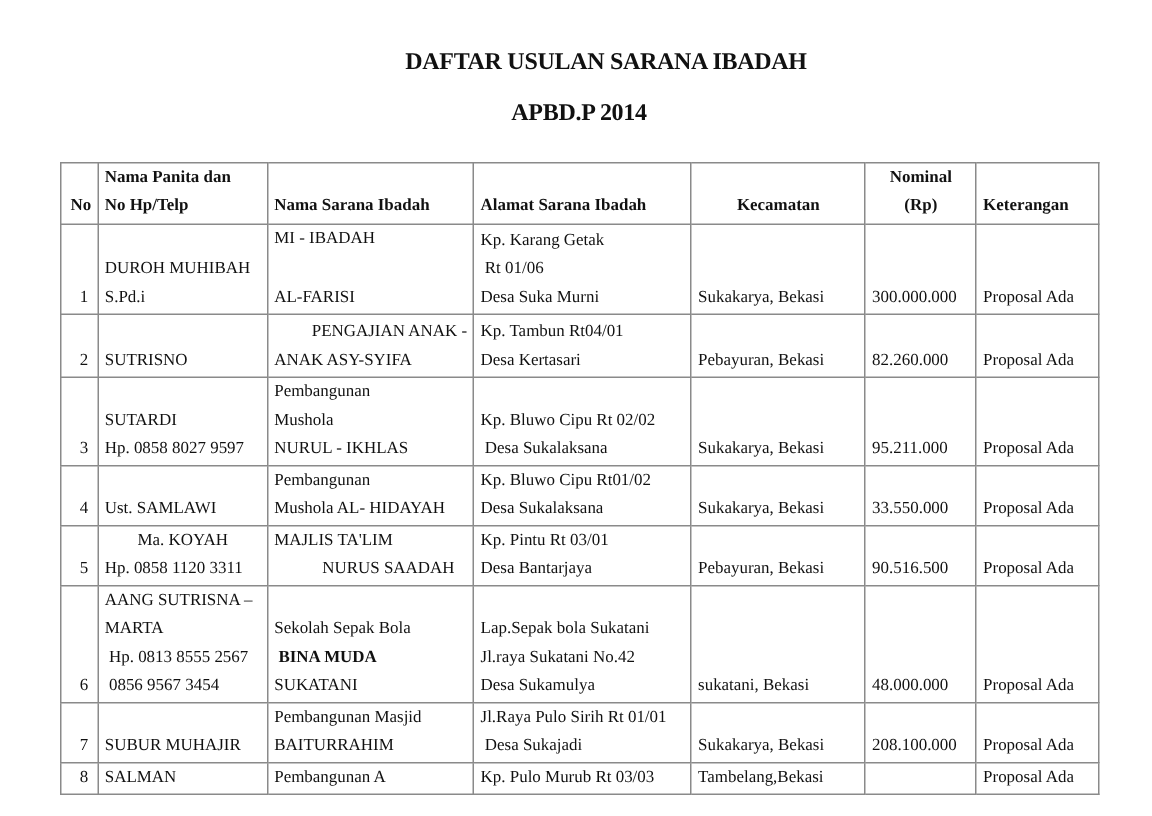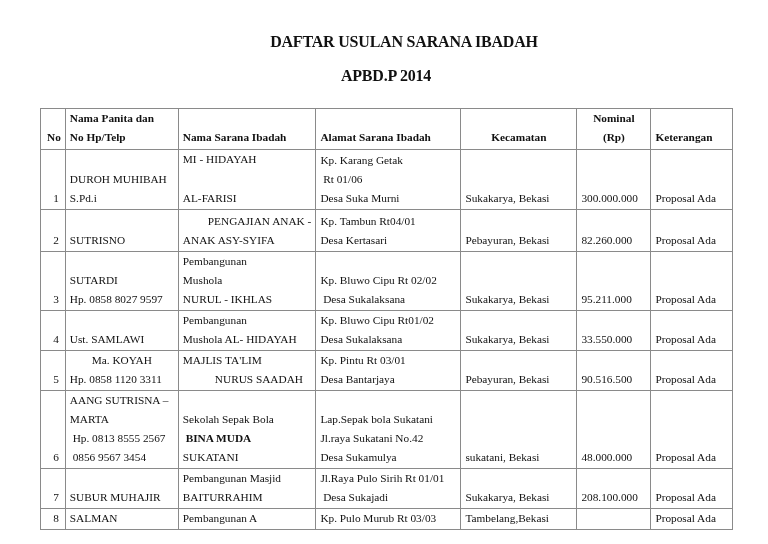--- a/index.html
+++ b/index.html
@@ -69,21 +69,21 @@
     </tr>
   </thead>
   <tbody id="tbody">
       <tr style="height: 55px;">
         <td class="no">1</td>
         <td>
           <span class="line" style="white-space: pre;">DUROH MUHIBAH</span>
           <span class="line" style="white-space: pre;">S.Pd.i</span>
         </td>
         <td>
-          <span class="line" style="white-space: pre;">MI - HIDAYAH</span>
+          <span class="line" style="white-space: pre;">MI - IBADAH</span>
           <span class="line" style="white-space: pre; margin-top: 20px;">AL-FARISI</span>
         </td>
         <td>
           <span class="line" style="white-space: pre;">Kp. Karang Getak</span>
           <span class="line" style="white-space: pre;"> Rt 01/06</span>
           <span class="line" style="white-space: pre;">Desa Suka Murni</span>
         </td>
         <td>Sukakarya, Bekasi</td>
         <td>300.000.000</td>
         <td>Proposal Ada</td>

